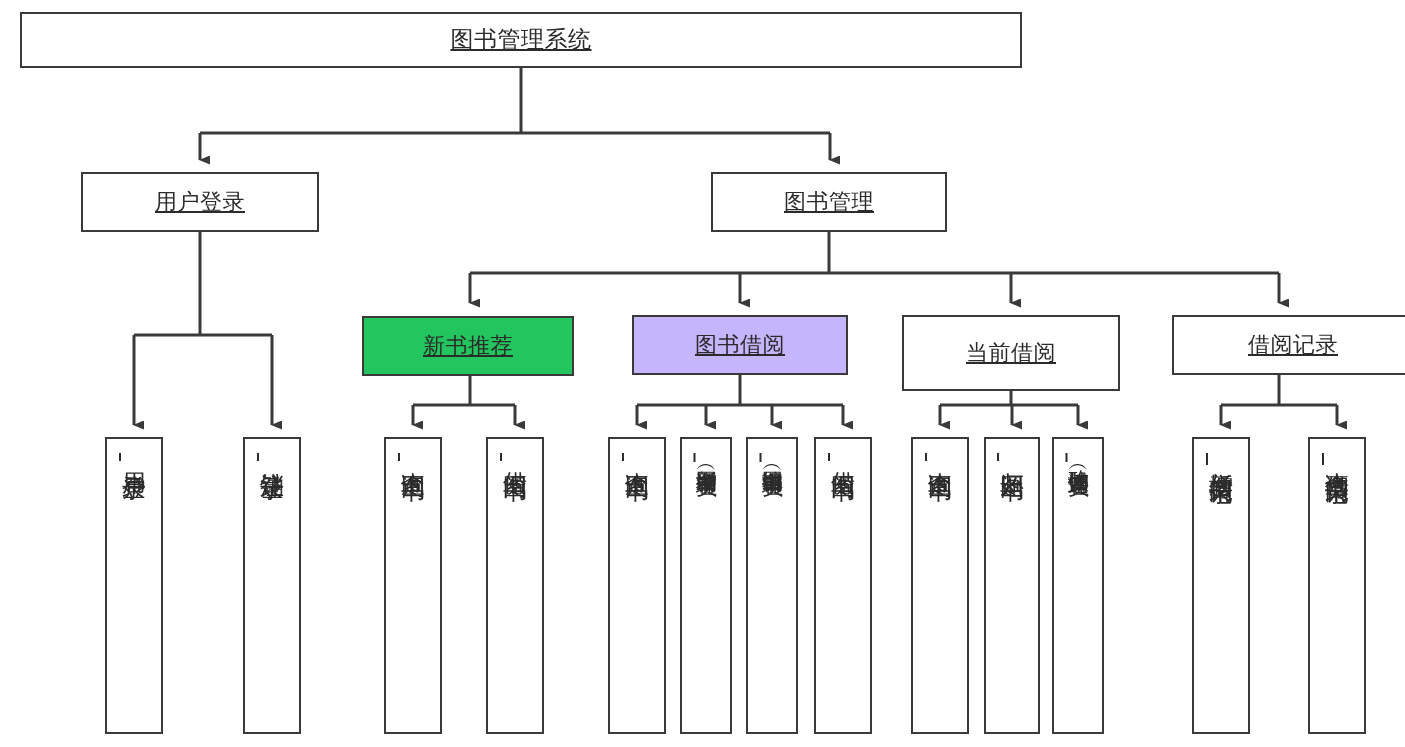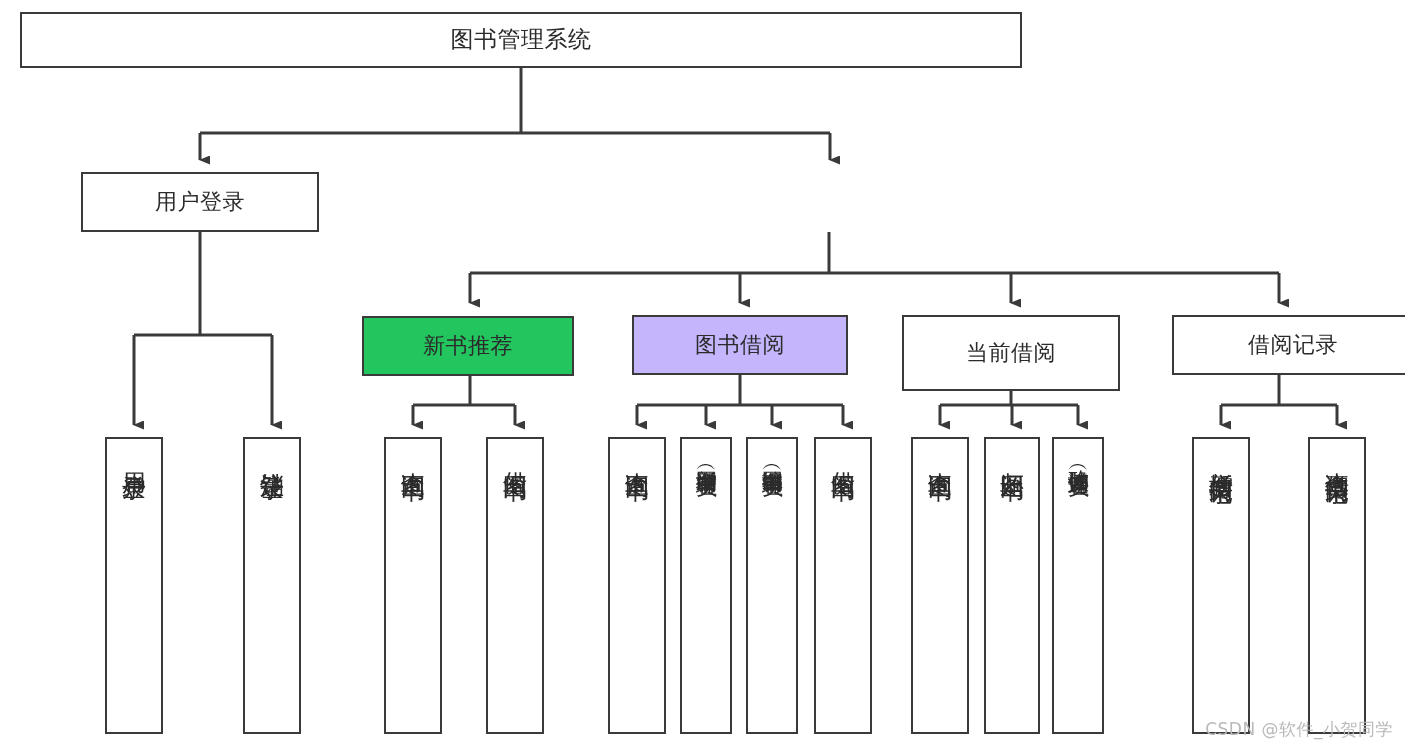--- a/index.html
+++ b/index.html
@@ -35,20 +35,21 @@
     align-items: center;
     justify-content: center;
     color: #2b2b2b;
     z-index: 2;
   }
   .node .label {
     display: block;
     text-align: right;
     line-height: 1.18;
     letter-spacing: 0.5px;
+    text-decoration: underline;
   }
   
   .node.horiz .label {
     font-size: 22px;
     white-space: nowrap;
   }
   .node.root .label {
     font-size: 23px;
   }
   
@@ -136,20 +137,23 @@
     </g>
   </svg>
 
   <div class="node horiz root" style="left: 20px; top: 12px; width: 1002px; height: 56px; border-color: rgb(58, 58, 58); background: rgb(255, 255, 255); color: rgb(43, 43, 43);">
     <span class="label">图书管理系统</span>
   </div>
 
   <div class="node horiz" style="left: 81px; top: 172px; width: 238px; height: 60px; border-color: rgb(58, 58, 58); background: rgb(255, 255, 255); color: rgb(43, 43, 43);">
     <span class="label">用户登录</span>
   </div>
+  <div class="node horiz" style="left: 711px; top: 172px; width: 236px; height: 60px; border-color: rgb(58, 58, 58); background: rgb(255, 255, 255); color: rgb(43, 43, 43);">
+    <span class="label">图书管理</span>
+  </div>
 
   <div class="node horiz" style="left: 362px; top: 316px; width: 212px; height: 60px; border-color: rgb(58, 58, 58); background: #22c55e; color: rgb(43, 43, 43);">
     <span class="label">新书推荐</span>
   </div>
   <div class="node horiz" style="left: 632px; top: 315px; width: 216px; height: 60px; border-color: rgb(58, 58, 58); background: #c4b5fd; color: rgb(43, 43, 43);">
     <span class="label">图书借阅</span>
   </div>
   <div class="node horiz" style="left: 902px; top: 315px; width: 218px; height: 76px; border-color: rgb(58, 58, 58); background: rgb(255, 255, 255); color: rgb(43, 43, 43);">
     <span class="label">当前借阅</span>
   </div>
@@ -190,15 +194,14 @@
   <div class="node vert narrow" style="left: 1052px; top: 437px; width: 52px; height: 297px; border-color: rgb(58, 58, 58); background: rgb(255, 255, 255); color: rgb(43, 43, 43);">
     <span class="label">确认归还（管理员）</span>
   </div>
   <div class="node vert" style="left: 1192px; top: 437px; width: 58px; height: 297px; border-color: rgb(58, 58, 58); background: rgb(255, 255, 255); color: rgb(43, 43, 43);">
     <span class="label">新增借阅记录</span>
   </div>
   <div class="node vert" style="left: 1308px; top: 437px; width: 58px; height: 297px; border-color: rgb(58, 58, 58); background: rgb(255, 255, 255); color: rgb(43, 43, 43);">
     <span class="label">查询借阅记录</span>
   </div>
 
-  <div id="watermark" style="color: rgb(185, 185, 185);">CSDN @软件_小贺同学</div>
 
 </div>
 
 </body></html>

